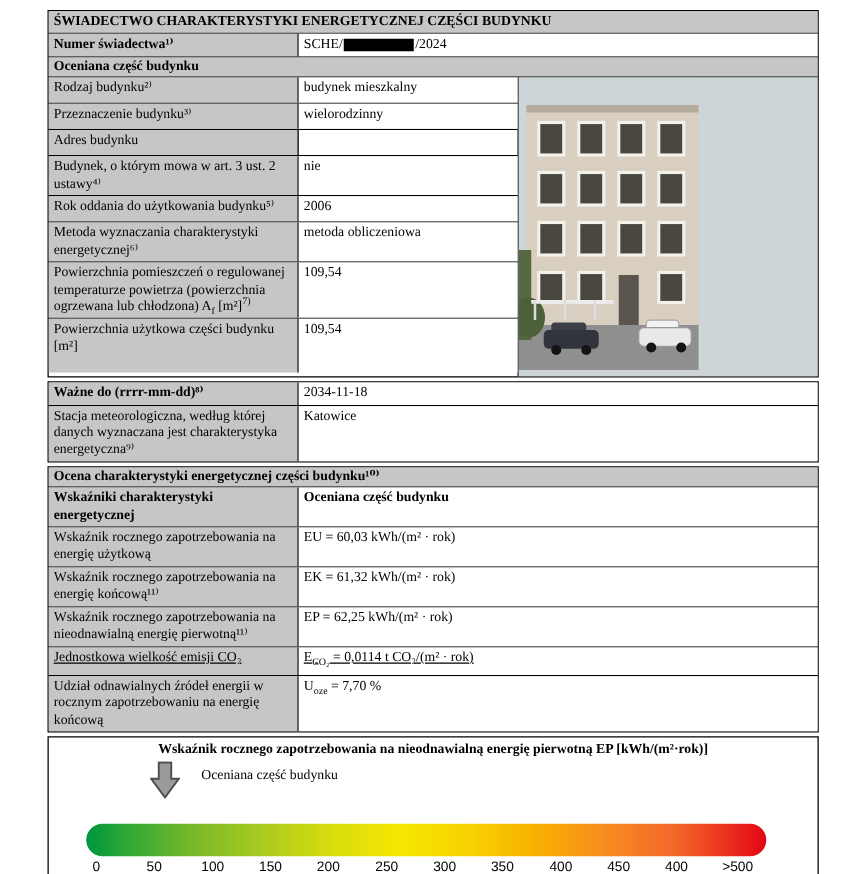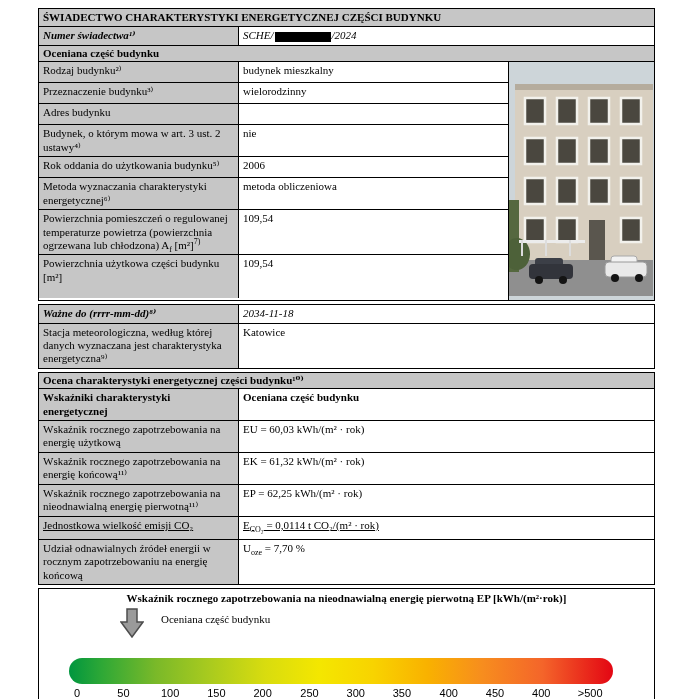--- a/index.html
+++ b/index.html
@@ -13,24 +13,24 @@
   .r { display: flex; border-bottom: 1px solid #000; align-items: stretch; }
   .block .r:last-child, .leftcol .r:last-child { border-bottom: 0; }
   .cell { padding: 2px 4px; font-size: 11px; line-height: 1.22; }
   .gray { background: #c6c6c6; }
   .bold { font-weight: bold; }
   .sect { width: 100%; background: #c6c6c6; font-weight: bold; padding: 1px 4px; font-size: 11px; }
   .lab { width: 200px; border-right: 1px solid #000; background: #c6c6c6; }
   .val { flex: 1; background: #fff; }
   .titlebar { width: 100%; background: #c6c6c6; font-weight: bold; font-size: 11px; padding: 2px 4px; }
   .bodyflex { display: flex; }
-  .leftcol { width: 470px; border-right: 1px solid #000; display: flex; flex-direction: column; }
+  .leftcol { width: 376px; border-right: 1px solid #000; display: flex; flex-direction: column; }
   .photocell { flex: 1; overflow: hidden; background: #cdd5d9; }
   .h21 { min-height: 21px; } .h32 { min-height: 32px; } .h43 { min-height: 43px; }
-  .h16 { min-height: 16px; font-style: italic; } .h42 { min-height: 42px; } .h28 { min-height: 28px; }
+  .h16 { min-height: 16px; } .h42 { min-height: 42px; } .h28 { min-height: 28px; }
   .h23 { min-height: 23px; text-decoration: underline; }
   .redact-box { display: inline-block; width: 56px; height: 10px; background: #000; vertical-align: middle; margin: 0 1px; }
   .struck { text-decoration: line-through; text-decoration-thickness: 2.5px; }
   sub, sup { font-size: 8px; line-height: 0; }
 
   
   .scale-sec { position: relative; height: 133px; }
   .scale-title { position: absolute; top: 3px; left: 0; width: 100%; text-align: center;
                  font-weight: bold; font-size: 11px; }
   .pointer-arrow { position: absolute; top: 19px; left: 81px; }

